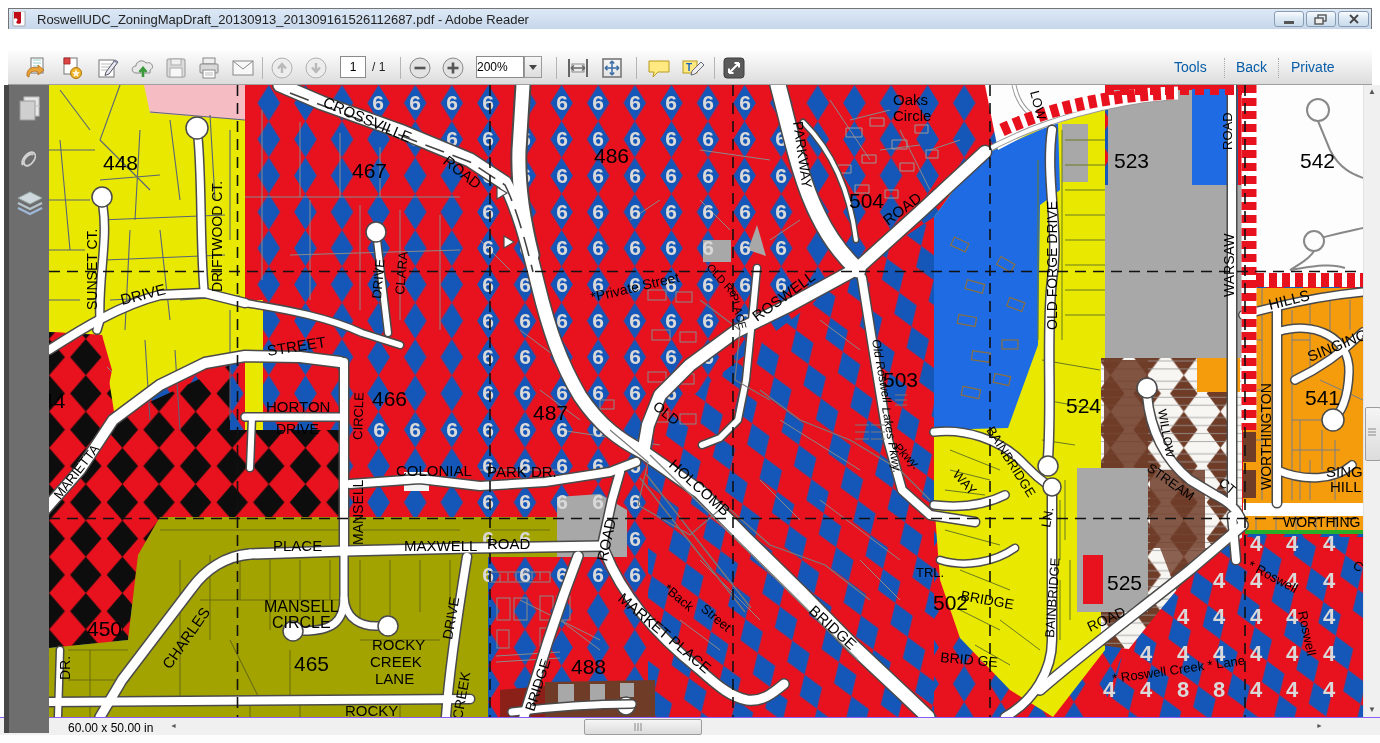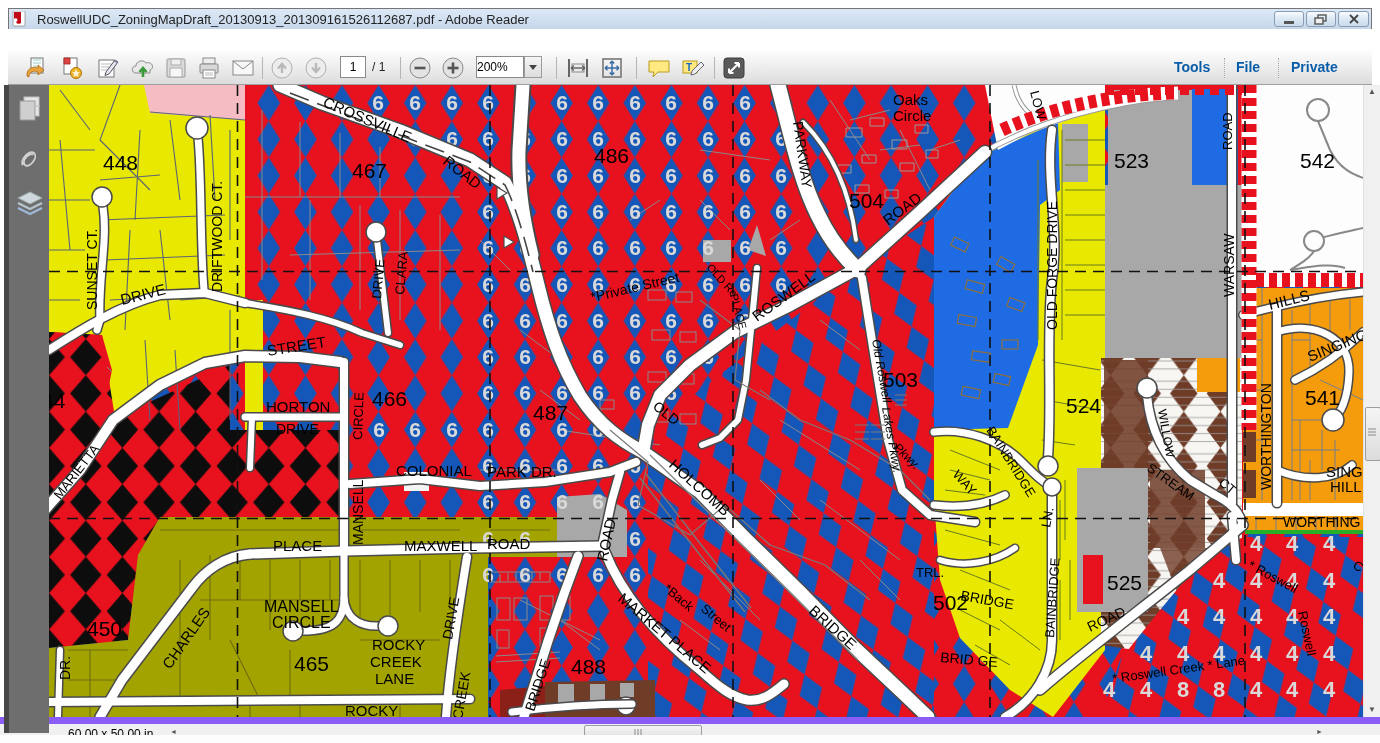--- a/index.html
+++ b/index.html
@@ -6,26 +6,26 @@
 font-family:"Liberation Sans",sans-serif;background:#fff;}
 #win{position:absolute;left:0;top:0;width:1380px;height:566px;}
 #titlebar{position:absolute;left:8px;top:8px;width:1364px;height:21px;
 background:linear-gradient(#dce8f6,#cfdeef 60%,#c6d6ea);border:1px solid #757575;border-bottom:none;box-sizing:border-box;}
 #title{position:absolute;left:28px;top:3px;font-size:13px;color:#222;}
 #menubar{position:absolute;left:8px;top:29px;width:1364px;height:21px;background:#ebebeb;}
 .mi{position:absolute;top:4px;font-size:13px;color:#000;}
 #toolbar{position:absolute;left:8px;top:50px;width:1364px;height:35px;
 background:linear-gradient(#fdfdfd,#ececec 55%,#dcdcdc);border-bottom:1px solid #9f9f9f;box-sizing:border-box;}
 .tsep{position:absolute;top:7px;width:1px;height:22px;background:#b5b5b5;}
-.tbtxt{position:absolute;top:9px;font-size:14px;font-weight:bold;color:#085da8;}
+.tbtxt{position:absolute;top:9px;font-size:14px;font-weight:normal;color:#085da8;}
 .dotsep{position:absolute;top:8px;width:1px;height:20px;border-left:1px dotted #a8a8a8;}
 #sidebar{position:absolute;left:4px;top:85px;width:45px;height:648px;background:#6e6e6e;border-left:5px solid #474747;box-sizing:border-box;z-index:5;}
 #maparea{position:absolute;left:49px;top:85px;width:1314px;height:632px;overflow:hidden;}
 #vsb{position:absolute;left:1363px;top:85px;width:17px;height:632px;background:#f0f0f0;border-left:1px solid #e2e2e2;box-sizing:border-box;}
-#hsb{position:absolute;left:0px;top:717px;width:1380px;height:18px;background:#f0f0f0;border-top:7px solid #8b5cf6;box-sizing:border-box;}
+#hsb{position:absolute;left:0px;top:717px;width:1380px;height:18px;background:#f0f0f0;border-top:1px solid #8b5cf6;box-sizing:border-box;}
 #botstrip{position:absolute;left:0;top:735px;width:1380px;height:8px;background:#fdfdfd;}
 .thumb{position:absolute;background:linear-gradient(#f5f5f5,#dcdcdc);border:1px solid #9d9d9d;border-radius:2px;}
 .arr{position:absolute;font-size:8px;color:#555;}
 .wbtn{position:absolute;top:2px;width:30px;height:16px;background:linear-gradient(#f8fbfe,#dde9f4 45%,#c9dbec);border:1px solid #8a9cb2;border-radius:3px;box-sizing:border-box;text-align:center;color:#333;}
 </style>
 </head>
 <body>
 <div id="win">
   <div id="titlebar">
     <svg style="position:absolute;left:3px;top:2px" width="16" height="16" viewBox="0 0 16 16">
@@ -125,21 +125,21 @@
         <text x="6" y="14" font-size="10" font-weight="bold" fill="#1464c0" font-family="Liberation Sans">T</text>
         <path d="M12 14 L21 5 L24 8 L15 17 L11 18 Z" fill="#eee" stroke="#667"></path>
       </svg>
     <div class="tsep" style="left:706px"></div>
     <svg style="position:absolute;left:714px;top:6px" width="24" height="24" viewBox="0 0 24 24">
         <rect x="2" y="2" width="20" height="20" rx="3" fill="#5a5a5a" stroke="#3d3d3d"></rect>
         <path d="M7 17 L17 7 M7 17 L7 12.5 M7 17 L11.5 17 M17 7 L12.5 7 M17 7 L17 11.5" stroke="#fff" stroke-width="2" fill="none"></path>
       </svg>
     <div class="tbtxt" style="left:1166px">Tools</div>
     <div class="dotsep" style="left:1216px"></div>
-    <div class="tbtxt" style="left:1228px">File</div>
+    <div class="tbtxt" style="left:1228px">Back</div>
     <div class="dotsep" style="left:1270px"></div>
     <div class="tbtxt" style="left:1283px">Private</div>
   </div>
   <div id="sidebar">
     <svg style="position:absolute;left:8px;top:10px" width="26" height="28" viewBox="0 0 26 28">
         <rect x="7" y="2" width="15" height="19" fill="#e6e6e6" stroke="#bdbdbd"></rect>
         <rect x="3" y="6" width="15" height="19" fill="#cfcfcf" stroke="#9a9a9a"></rect>
         <path d="M18 6 L18 11 L23 11" fill="none" stroke="#bdbdbd"></path>
       </svg>
     <svg style="position:absolute;left:8px;top:58px" width="26" height="30" viewBox="0 0 26 30">

